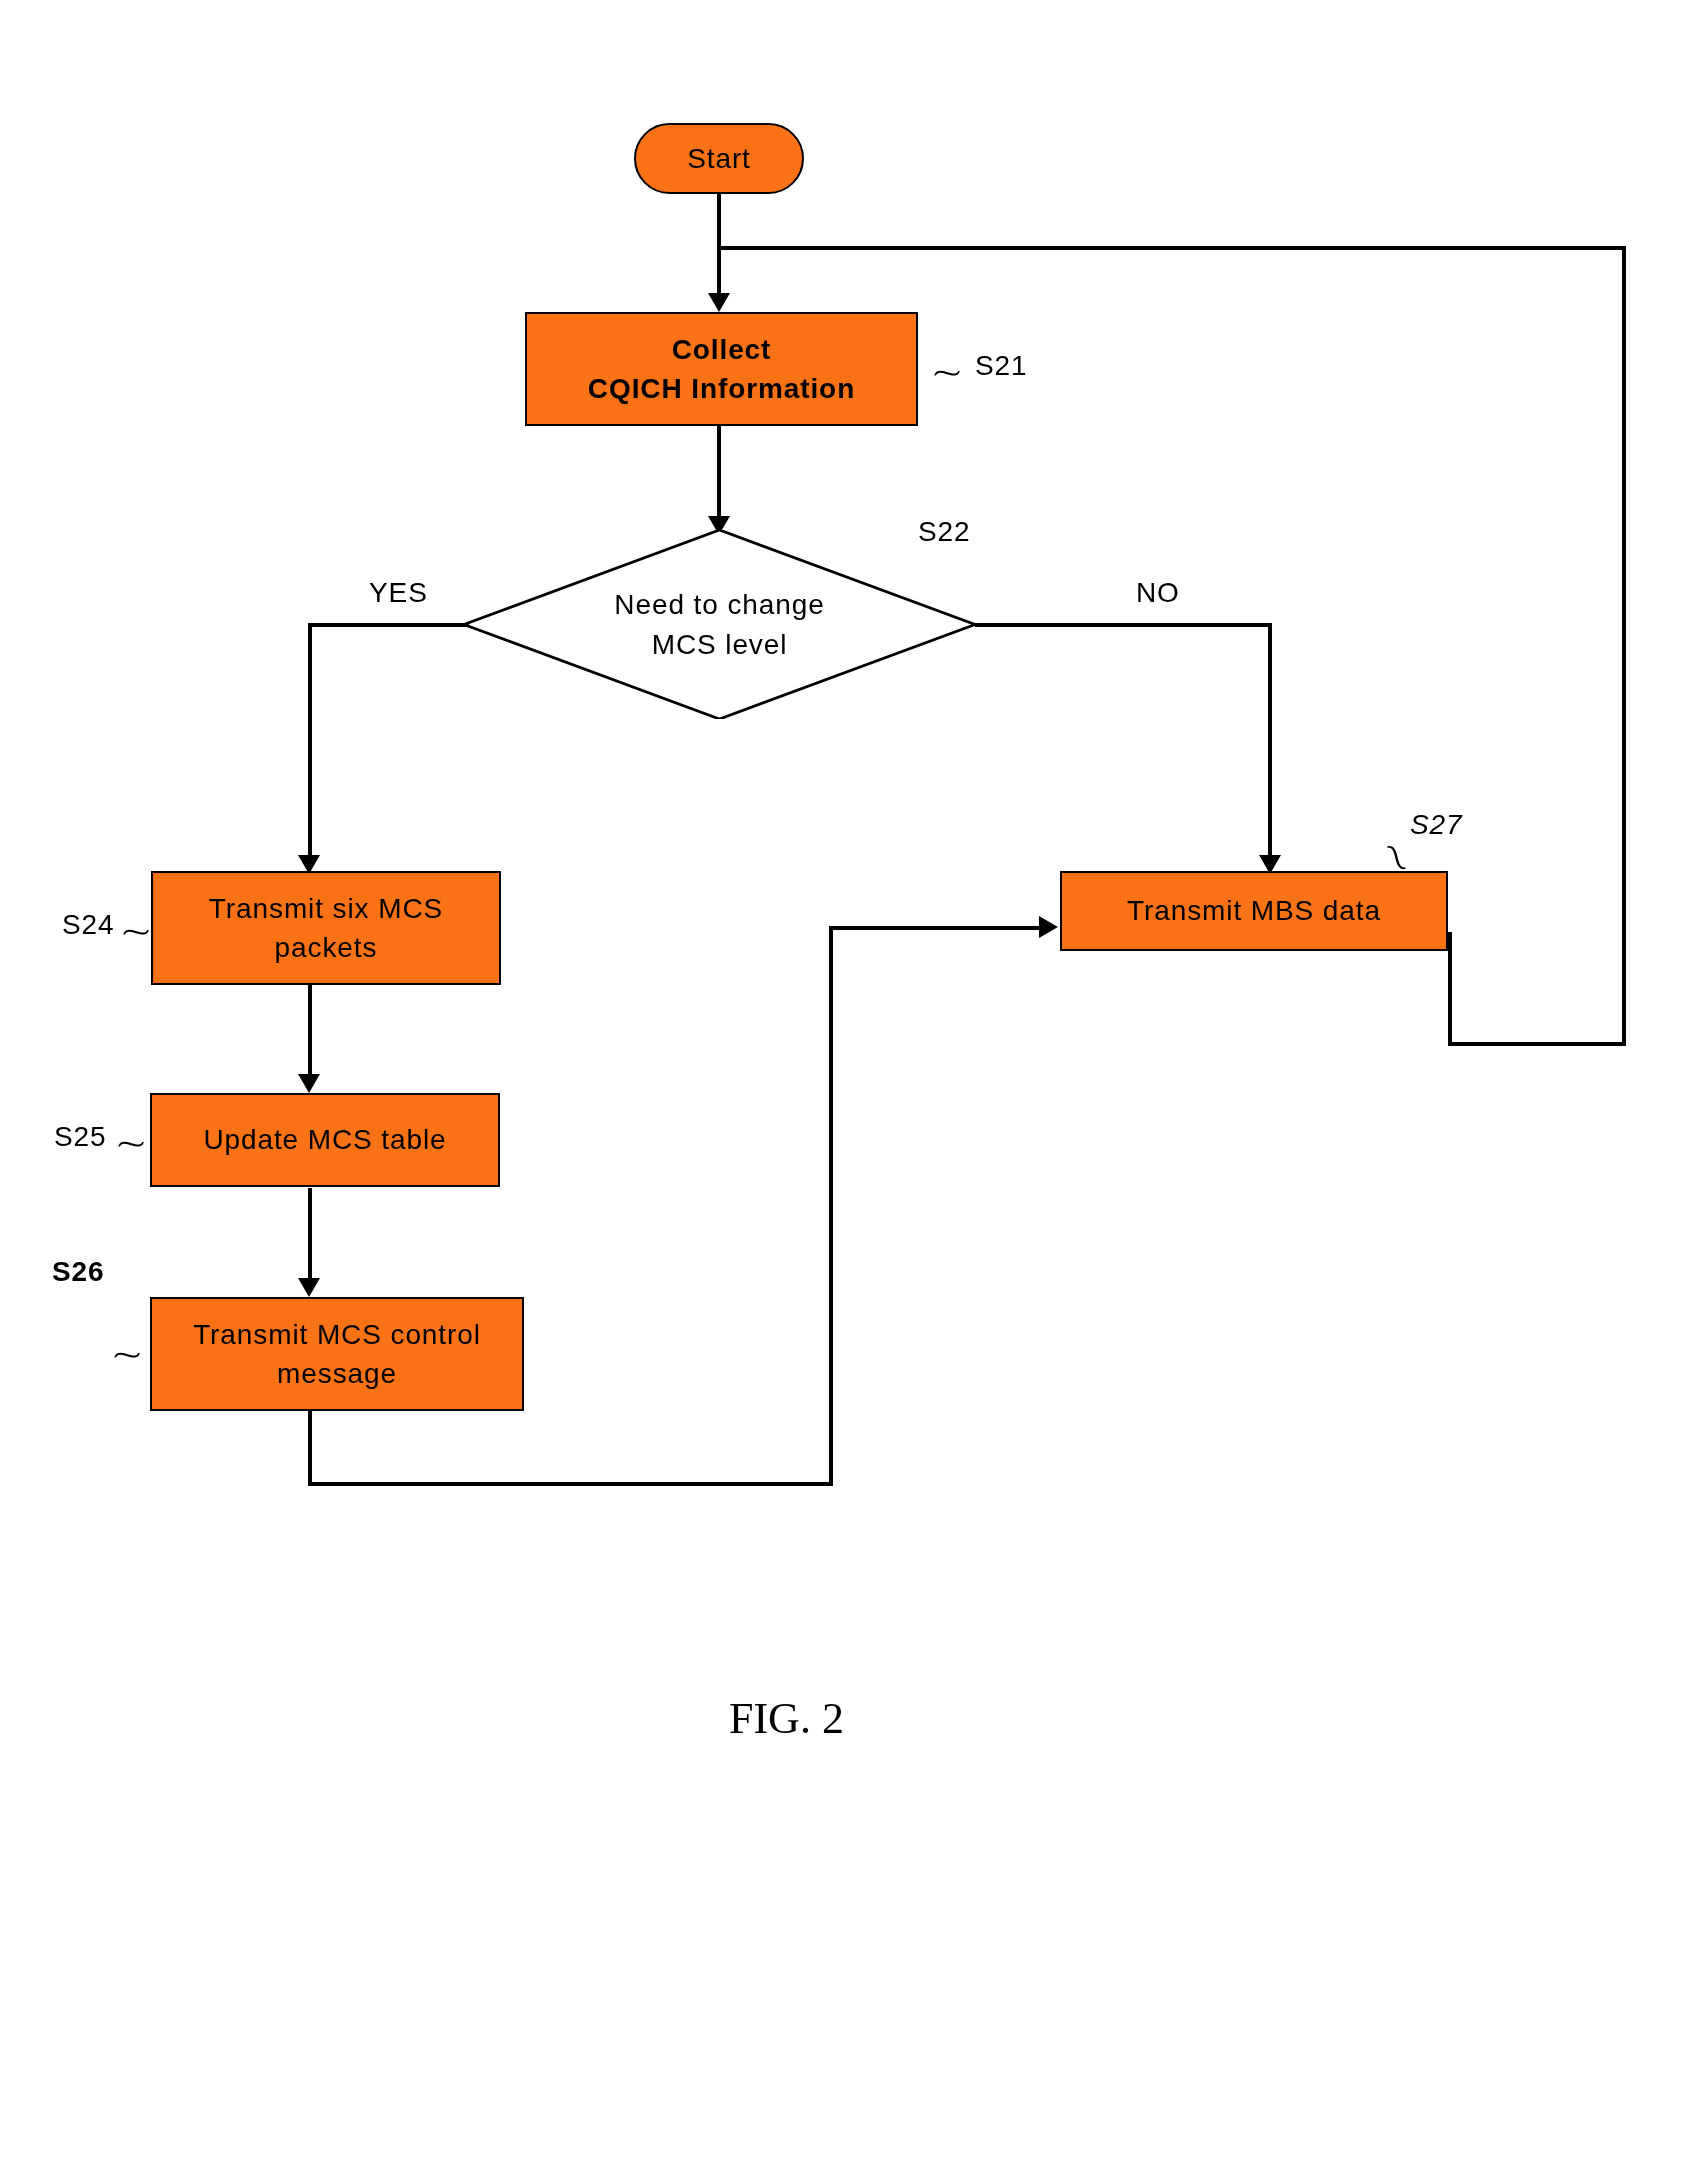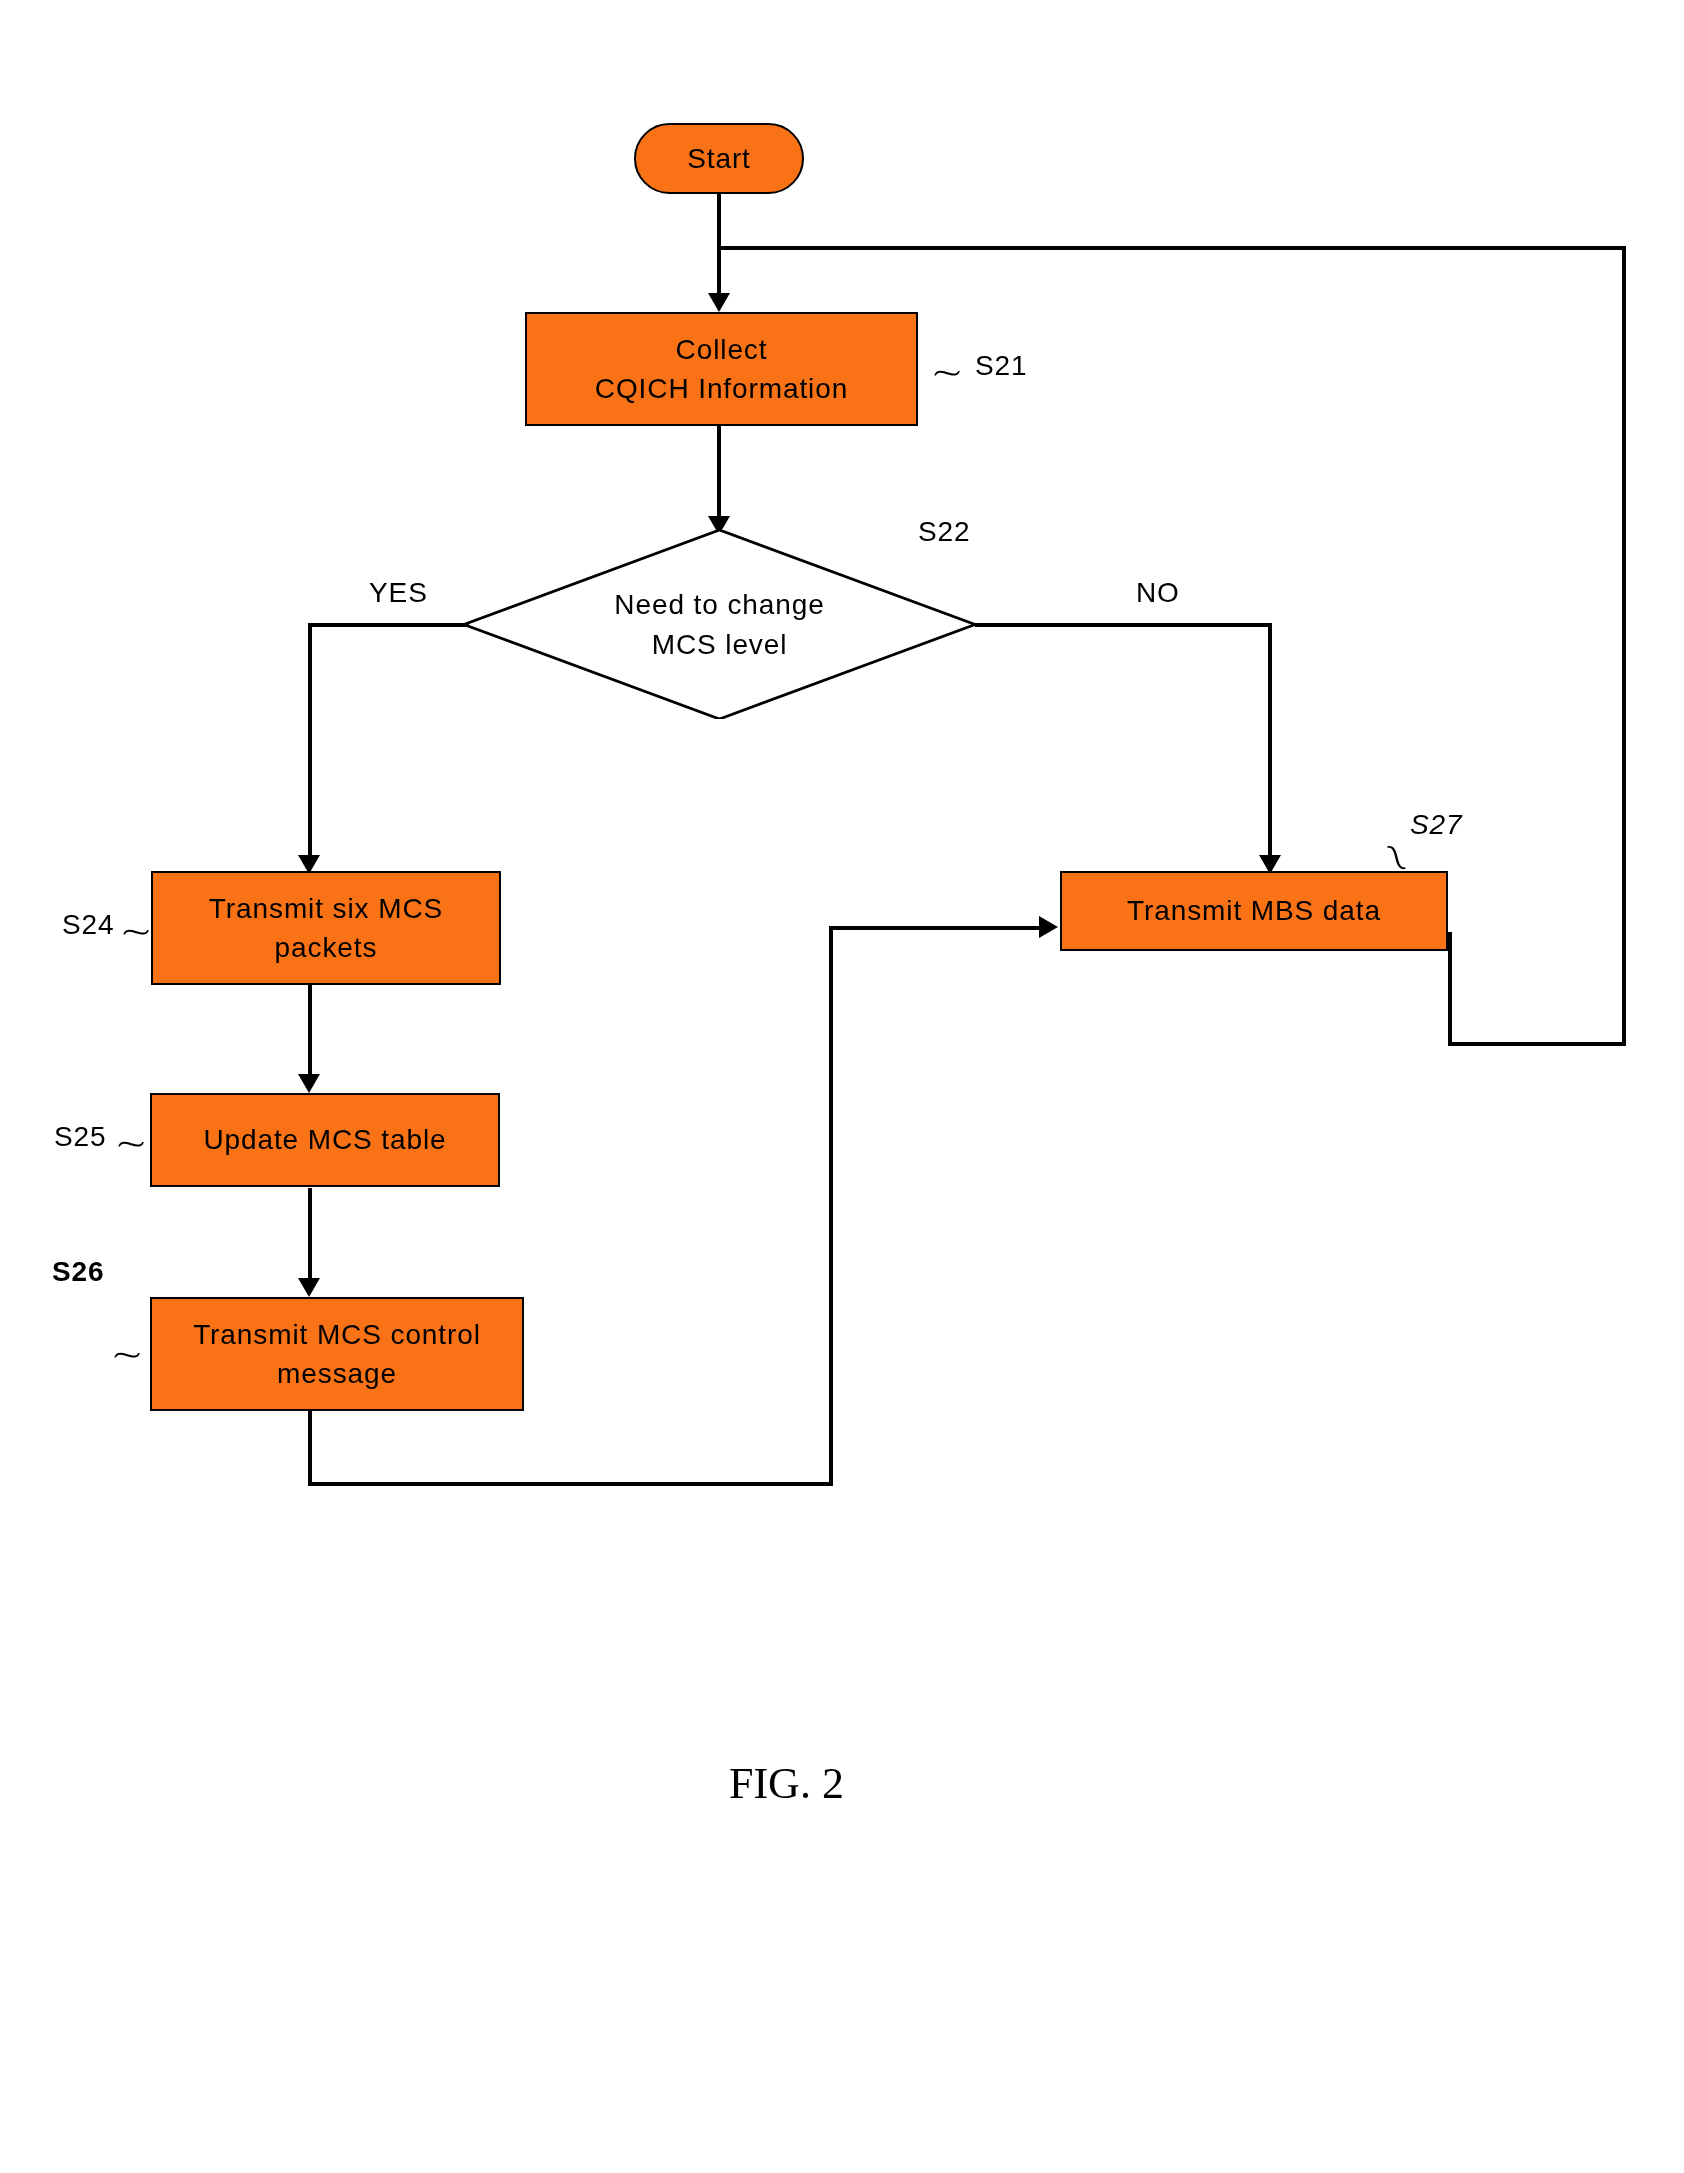--- a/index.html
+++ b/index.html
@@ -93,21 +93,21 @@
 
   <div class="node terminal" style="left: 634px; top: 123px; width: 170px; height: 71px;">
     <span>Start</span>
   </div>
 
   <div class="arrow-line" style="left: 717px; top: 194px; width: 3.8px; height: 104px;"></div>
   <div class="arrow-head arrow-down" style="left: 708px; top: 293px;"></div>
 
   <div class="arrow-line" style="left: 717px; top: 246px; width: 909px; height: 3.8px;"></div>
 
-  <div class="node process" style="left: 525px; top: 312px; width: 393px; height: 114px;">
+  <div class="node process" style="left: 525px; top: 312px; width: 393px; height: 114px; font-weight: bold;">
     <span style="white-space: pre-line;">Collect
 CQICH Information</span>
   </div>
   <div class="tilde" style="left: 932px; top: 350px;">⁓</div>
   <div class="label" style="left: 975px; top: 350px;">S21</div>
 
   <div class="arrow-line" style="left: 717px; top: 426px; width: 3.8px; height: 95px;"></div>
   <div class="arrow-head arrow-down" style="left: 708px; top: 516px;"></div>
 
   <div class="node decision" style="left: 464px; top: 530px; width: 511px; height: 189px;">
@@ -164,16 +164,16 @@
   <div class="arrow-line" style="left: 308px; top: 1410px; width: 3.8px; height: 76px;"></div>
   <div class="arrow-line" style="left: 308px; top: 1482px; width: 525px; height: 3.8px;"></div>
   <div class="arrow-line" style="left: 829px; top: 926px; width: 3.8px; height: 560px;"></div>
   <div class="arrow-line" style="left: 829px; top: 926px; width: 213px; height: 3.8px;"></div>
   <div class="arrow-head arrow-right" style="left: 1039px; top: 916px;"></div>
 
   <div class="arrow-line" style="left: 1448px; top: 932px; width: 3.8px; height: 114px;"></div>
   <div class="arrow-line" style="left: 1448px; top: 1042px; width: 178px; height: 3.8px;"></div>
   <div class="arrow-line" style="left: 1622px; top: 246px; width: 3.8px; height: 800px;"></div>
 
-  <div class="figure-label" style="left: 729px; top: 1758px;">FIG. 2</div>
+  <div class="figure-label" style="left: 729px; top: 1693px;">FIG. 2</div>
 
 </div>
 
 
 </body></html>

